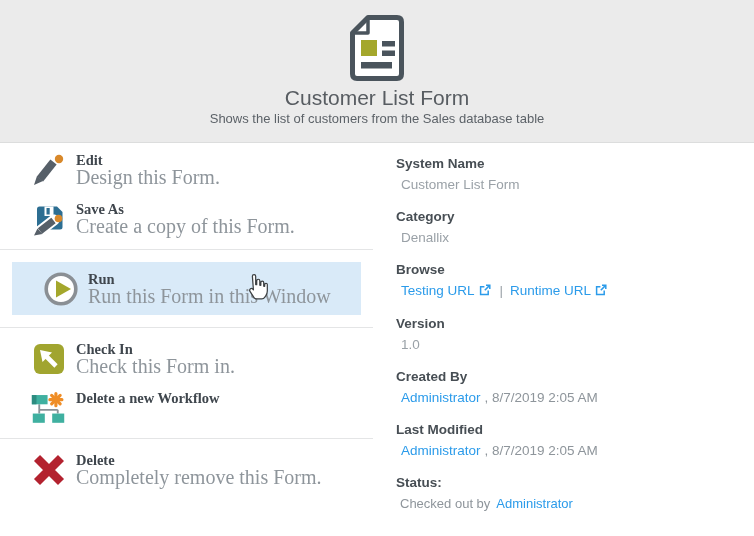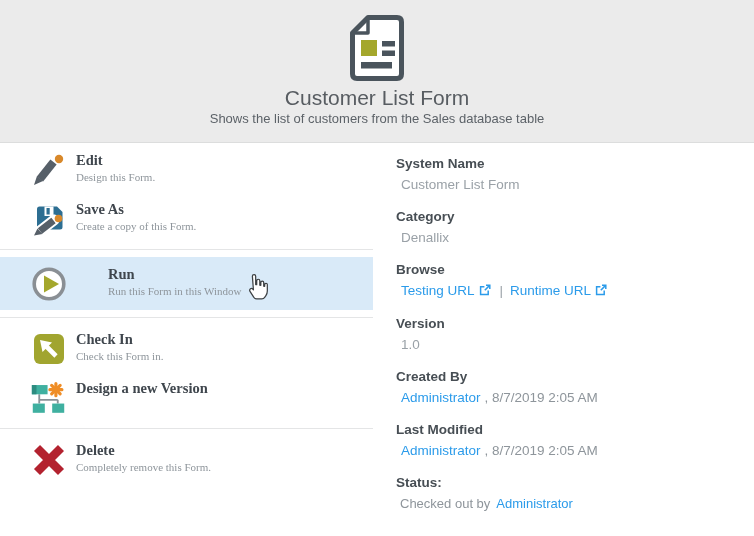--- a/index.html
+++ b/index.html
@@ -16,23 +16,23 @@
   }
   .hdr .doc-icon{margin-top:14px;}
   .hdr .title{font-size:21px;color:#575c61;line-height:22px;margin-top:1px;}
   .hdr .subtitle{font-size:13px;color:#5c6268;line-height:16px;margin-top:2px;}
   
   .actions{position:absolute;top:144px;left:0;width:373px;}
   .action{display:flex;align-items:flex-start;padding:5px 0 5px 30px;margin-top:2px;cursor:pointer;font-family:Liberation Serif, serif;}
   .action .ic{width:37px;height:37px;flex:none;display:flex;align-items:center;justify-content:center;}
   .action .txt{margin-left:9px;padding-top:1px;}
   .action .t{font-size:14.5px;font-weight:bold;color:#3f464d;line-height:17px;}
-  .action .d{font-size:11px;color:#8e959b;line-height:17px;}
+  .action .d{font-size:20px;color:#8e959b;line-height:17px;}
   .divider{height:1px;background:#e4e5e6;margin:7px 0;}
-  .action.highlighted{background:#d9eaf8;padding-top:8px;padding-bottom:8px;margin:0;gap:32px;}
+  .action.highlighted{background:#d9eaf8;padding-top:8px;padding-bottom:8px;margin:12px;}
   
   .props{position:absolute;top:155px;left:396px;width:340px;}
   .prop{margin-bottom:15px;}
   .prop .label{font-size:13.5px;font-weight:bold;color:#474e54;line-height:17px;margin-bottom:4px;}
   .prop .value{font-size:13.5px;color:#9aa1a7;line-height:17px;padding-left:5px;}
   .link{color:#2b9bea;text-decoration:none;cursor:pointer;}
   .ext{vertical-align:-1px;margin-left:4px;}
   .sep{color:#9aa1a7;margin:0 7px 0 9px;}
   .datetxt{color:#8e959b;margin-left:4px;}
   .statusline{font-size:13px;color:#8e959b;padding-left:4px;line-height:17px;}
@@ -133,21 +133,21 @@
             <path d="M28 2.5 L28 15.5"></path>
             <path d="M21.5 9 L34.5 9"></path>
             <path d="M23.4 4.4 L32.6 13.6"></path>
             <path d="M32.6 4.4 L23.4 13.6"></path>
           </g>
           <rect x="3" y="24" width="13" height="10" fill="#3fb0a0"></rect>
           <rect x="24" y="24" width="13" height="10" fill="#3fb0a0"></rect>
         </svg>
       </span>
       <span class="txt">
-        <div class="t">Design a new Version</div>
+        <div class="t">Delete a new Workflow</div>
       </span>
     </div>
 
     <div class="divider"></div>
 
     <div class="action">
       <span class="ic">
         <svg width="36" height="36" viewBox="0 0 36 36">
           <path d="M6 6 L30 30 M30 6 L6 30" stroke="#b3222f" stroke-width="8.5" stroke-linecap="butt"></path>
         </svg>

